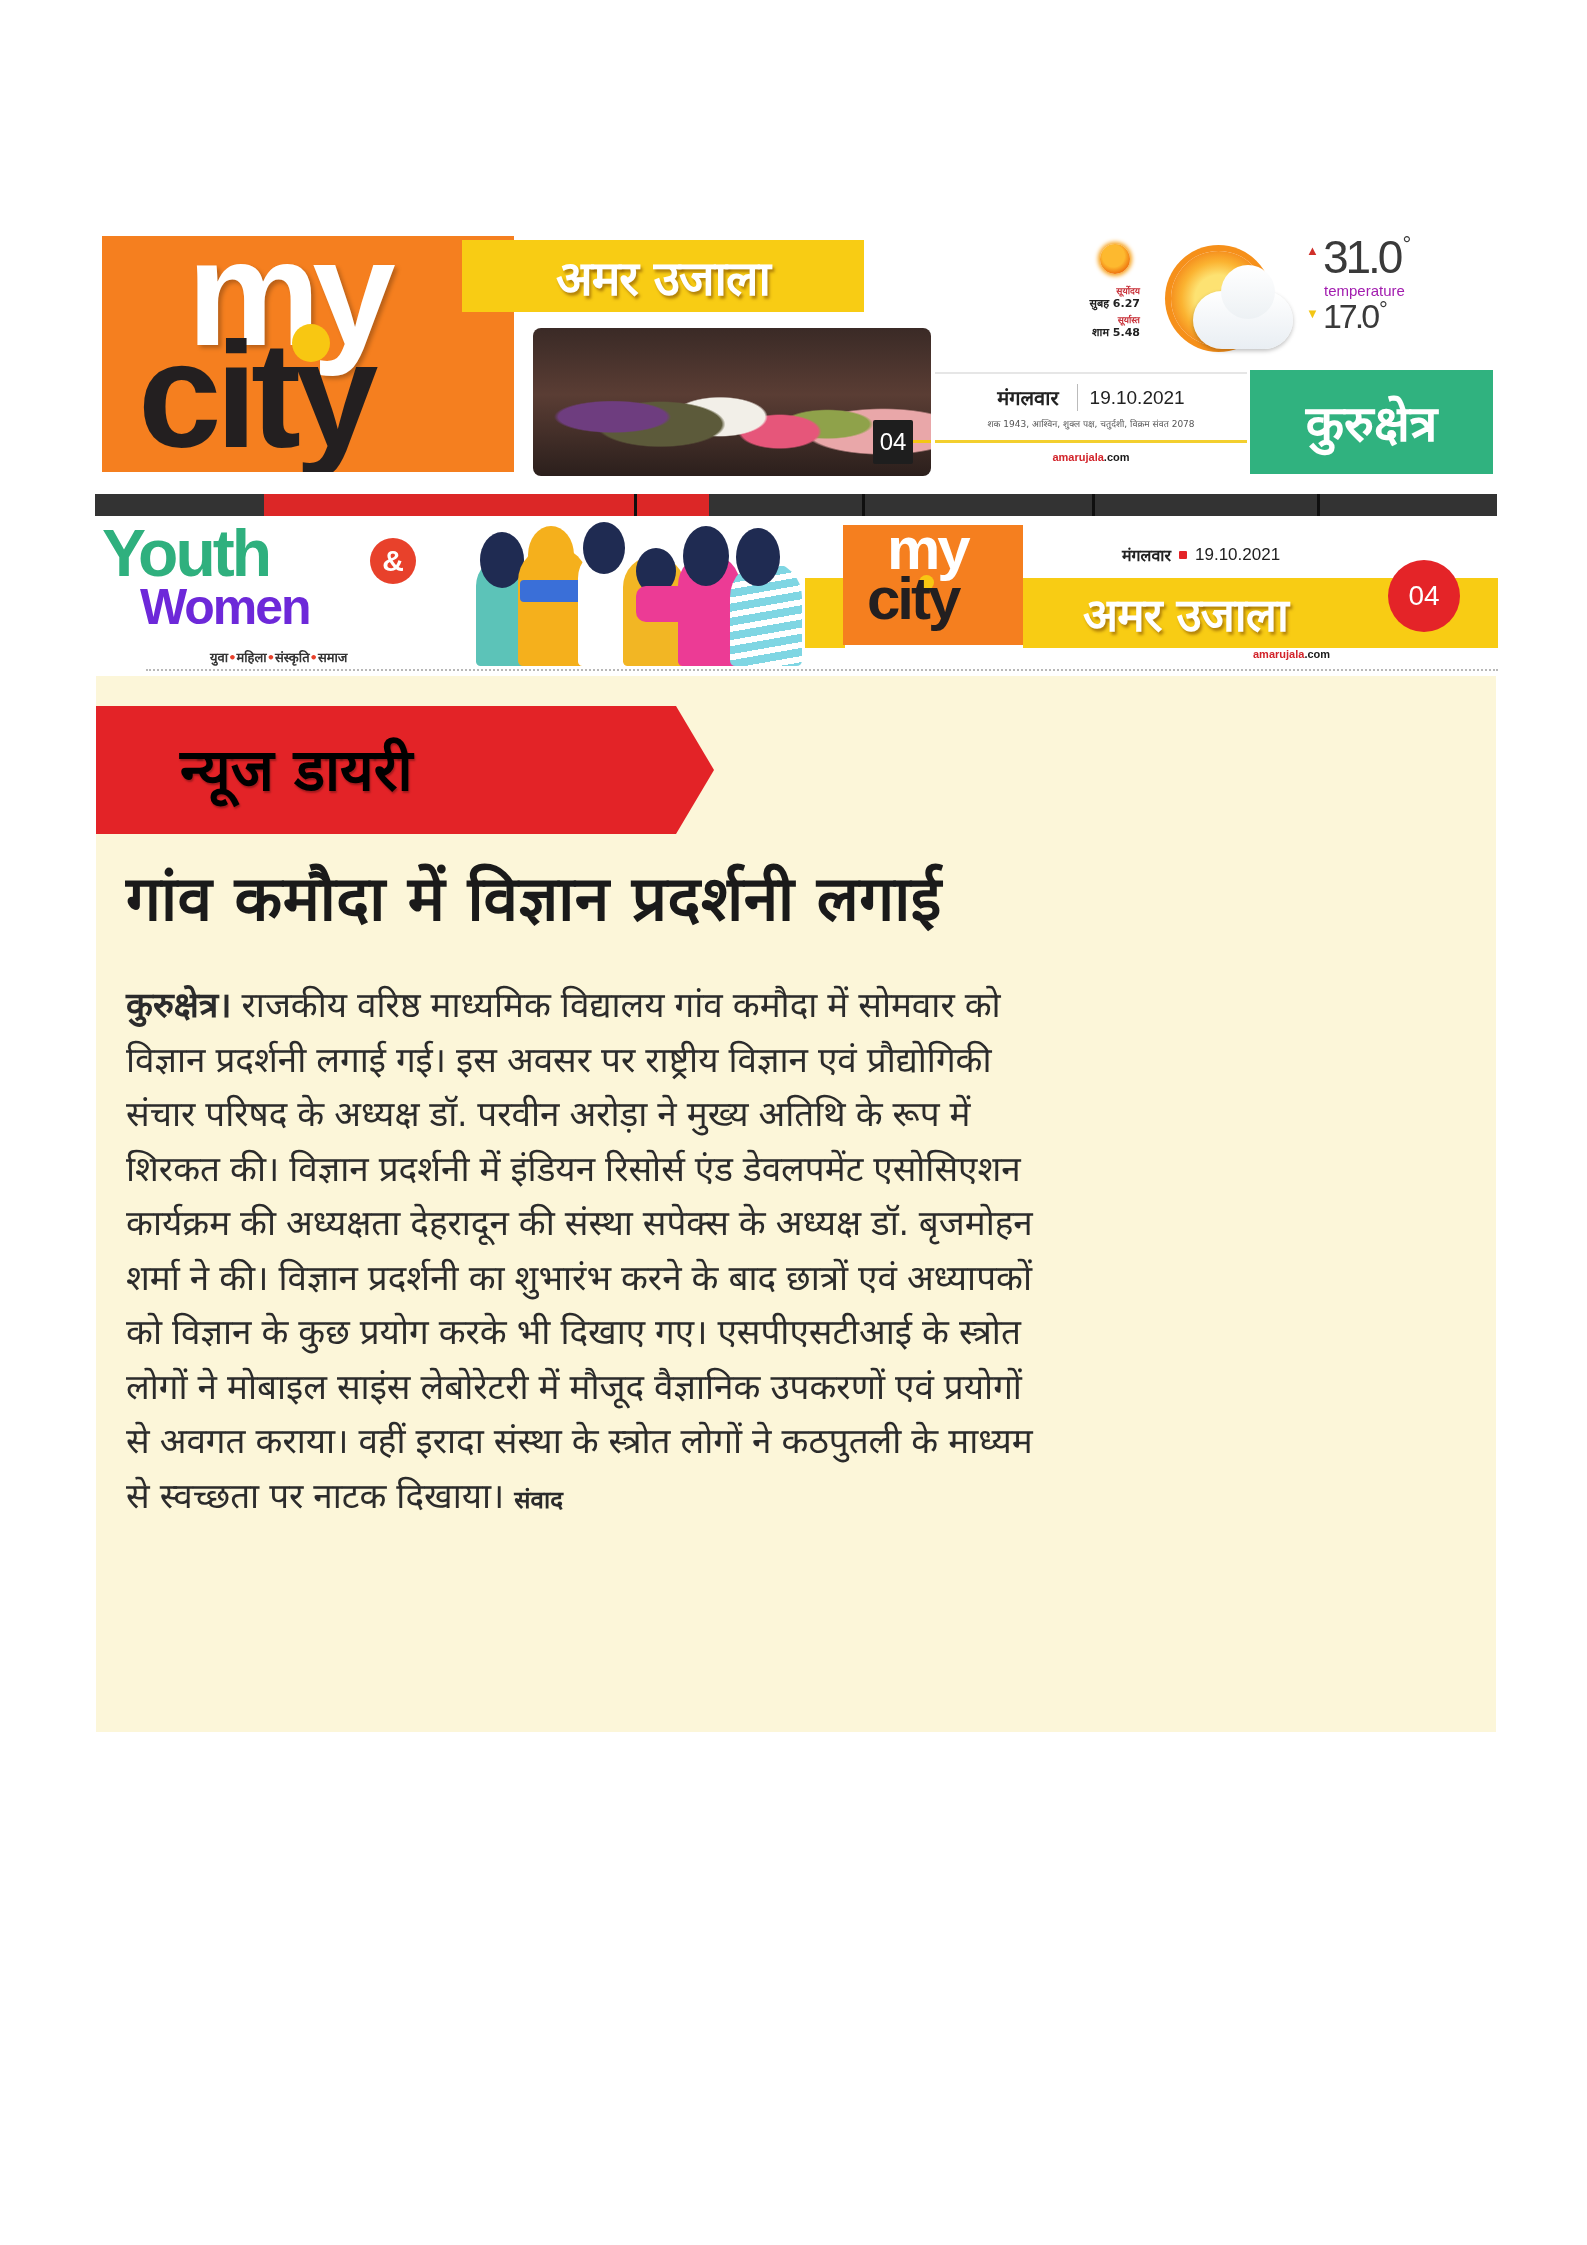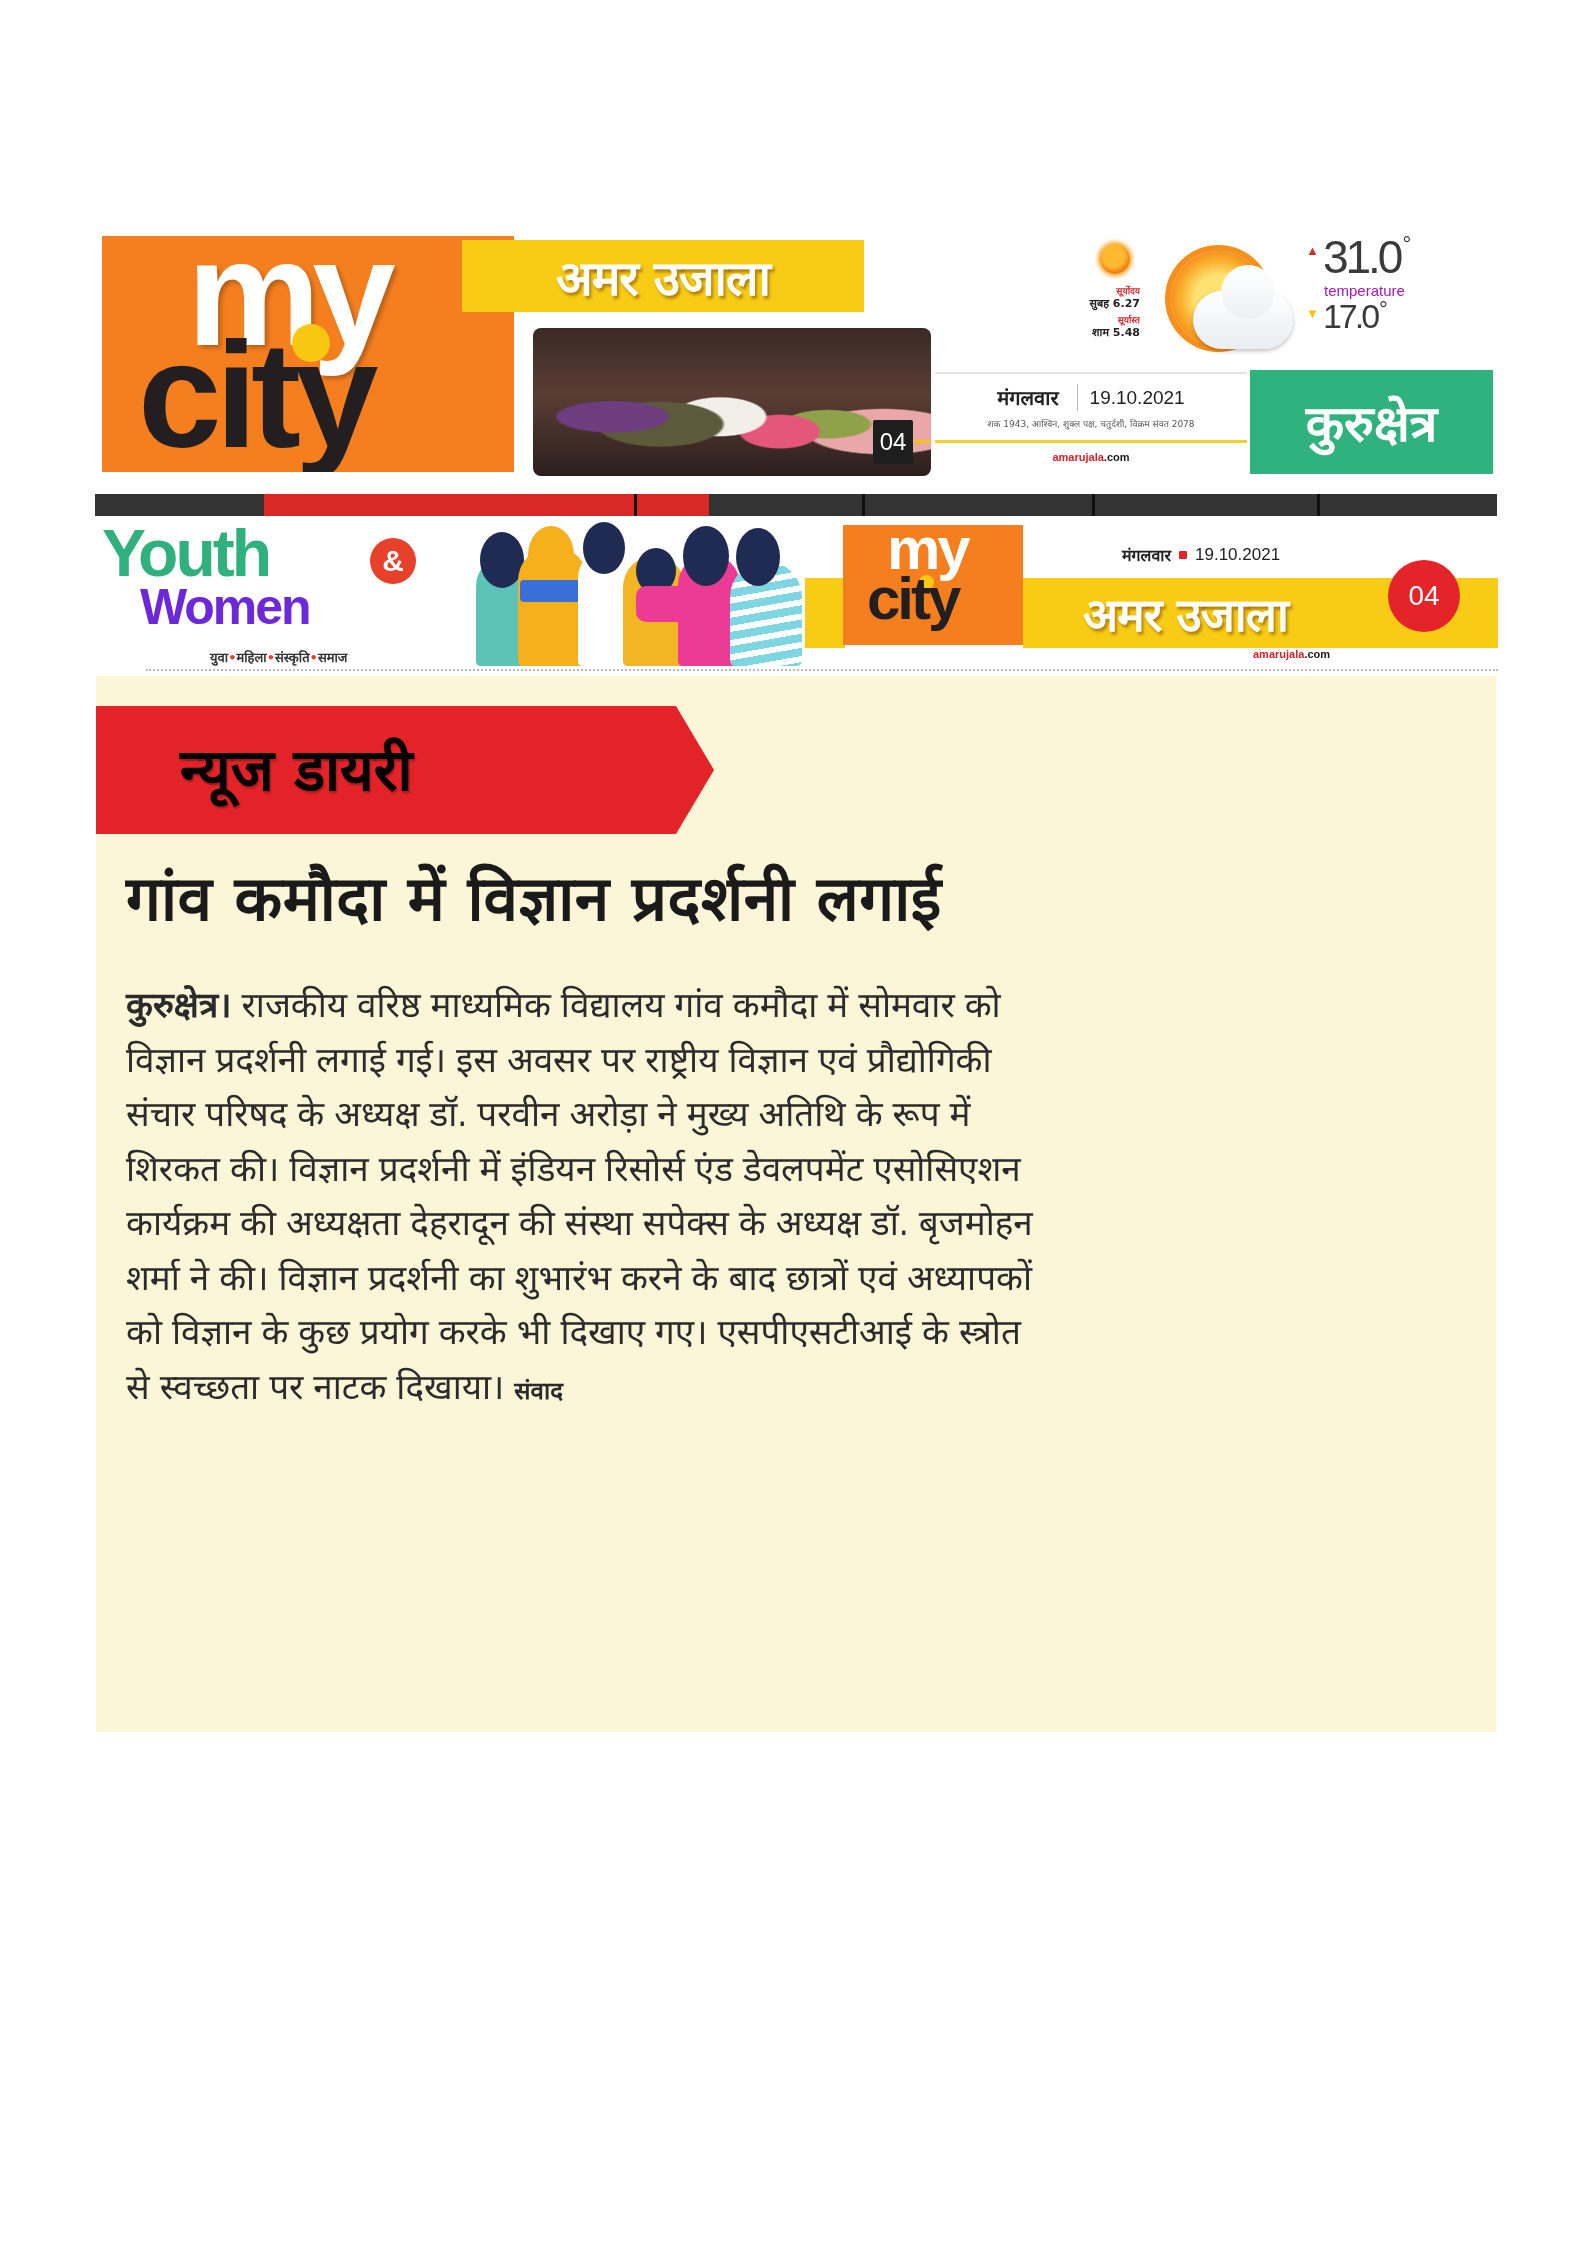--- a/index.html
+++ b/index.html
@@ -332,15 +332,17 @@
   <h1 class="headline">गांव कमौदा में विज्ञान प्रदर्शनी लगाई</h1>
 
   <div class="body-text">
     <span class="line"><span class="dateline">कुरुक्षेत्र।</span><span> राजकीय वरिष्ठ माध्यमिक विद्यालय गांव कमौदा में सोमवार को</span></span>
     <span class="line">विज्ञान प्रदर्शनी लगाई गई। इस अवसर पर राष्ट्रीय विज्ञान एवं प्रौद्योगिकी</span>
     <span class="line">संचार परिषद के अध्यक्ष डॉ. परवीन अरोड़ा ने मुख्य अतिथि के रूप में</span>
     <span class="line">शिरकत की। विज्ञान प्रदर्शनी में इंडियन रिसोर्स एंड डेवलपमेंट एसोसिएशन</span>
     <span class="line">कार्यक्रम की अध्यक्षता देहरादून की संस्था सपेक्स के अध्यक्ष डॉ. बृजमोहन</span>
     <span class="line">शर्मा ने की। विज्ञान प्रदर्शनी का शुभारंभ करने के बाद छात्रों एवं अध्यापकों</span>
     <span class="line">को विज्ञान के कुछ प्रयोग करके भी दिखाए गए। एसपीएसटीआई के स्त्रोत</span>
+    <span class="line">लोगों ने मोबाइल साइंस लेबोरेटरी में मौजूद वैज्ञानिक उपकरणों एवं प्रयोगों</span>
+    <span class="line">से अवगत कराया। वहीं इरादा संस्था के स्त्रोत लोगों ने कठपुतली के माध्यम</span>
     <span class="line"><span>से स्वच्छता पर नाटक दिखाया। </span><span class="credit">संवाद</span></span>
   </div>
 </div>
 
 </body></html>

